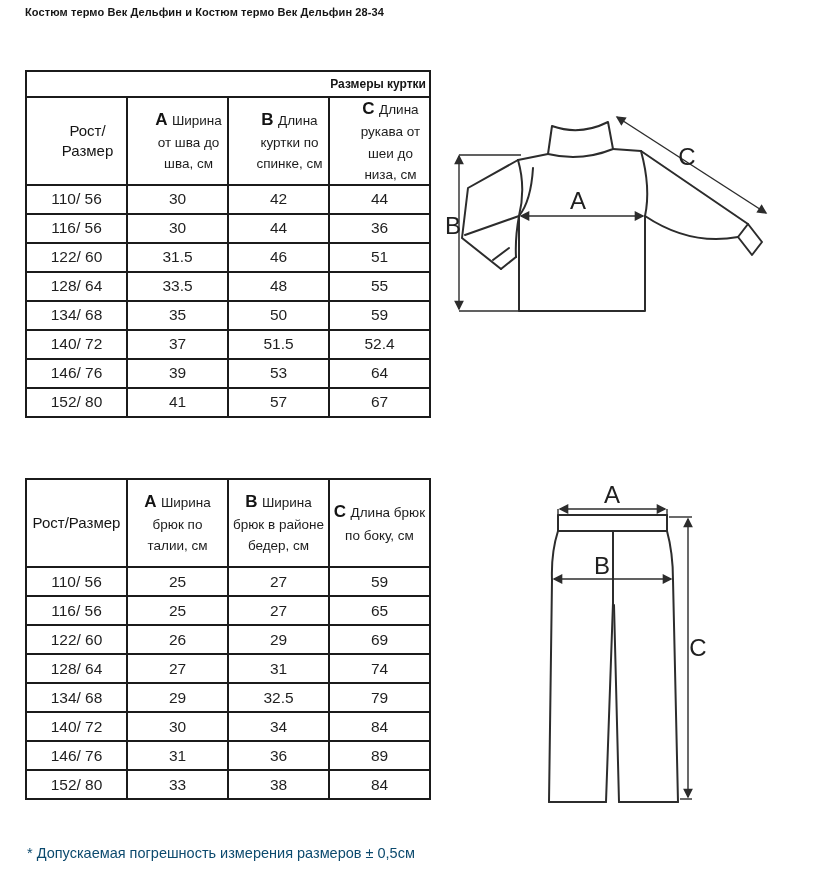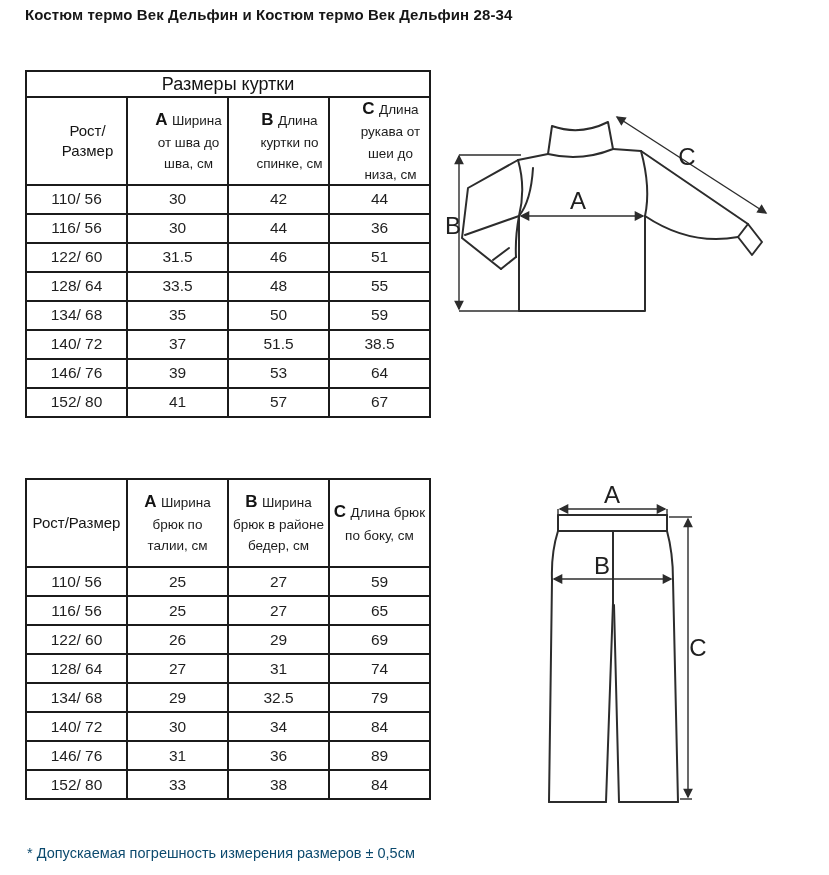--- a/index.html
+++ b/index.html
@@ -9,21 +9,21 @@
     height: 875px;
     background: #ffffff;
     font-family: "Liberation Sans", "DejaVu Sans", sans-serif;
     color: #1c1c1c;
     overflow: hidden;
   }
   .doc-title {
     position: absolute;
     left: 25px;
     top: 6px;
-    font-size: 15px;
+    font-size: 11px;
     font-weight: bold;
     color: #161616;
     letter-spacing: 0.1px;
   }
   
   table.size-table {
     position: absolute;
     left: 25px;
     width: 406px;
     border-collapse: collapse;
@@ -32,23 +32,24 @@
   }
   table.size-table.t1 { top: 70px; }
   table.size-table.t2 { top: 478px; }
   table.size-table th, table.size-table td {
     border: 2px solid #1b1b1b;
     text-align: center;
     vertical-align: middle;
     padding: 0 3px;
   }
   tr.title-row th {
-    font-size: 18px;
-    font-weight: normal;
+    font-size: 12px;
+    font-weight: bold;
     color: #141414;
+    text-align: right;
   }
   .t1 tr.title-row th { height: 24px; }
   .t2 tr.title-row th { height: 26px; }
   tr.header-row th { font-weight: normal; }
   .t1 tr.header-row th { height: 84px; padding-left: 25px; }
   .t2 tr.header-row th { height: 86px; }
   th.rowhead {
     font-size: 15px;
     font-weight: bold;
     color: #141414;
@@ -132,21 +133,21 @@
         <tr>
           <td>134/ 68</td>
           <td>35</td>
           <td>50</td>
           <td>59</td>
         </tr>
         <tr>
           <td>140/ 72</td>
           <td>37</td>
           <td>51.5</td>
-          <td>38.5</td>
+          <td>52.4</td>
         </tr>
         <tr>
           <td>146/ 76</td>
           <td>39</td>
           <td>53</td>
           <td>64</td>
         </tr>
         <tr>
           <td>152/ 80</td>
           <td>41</td>

